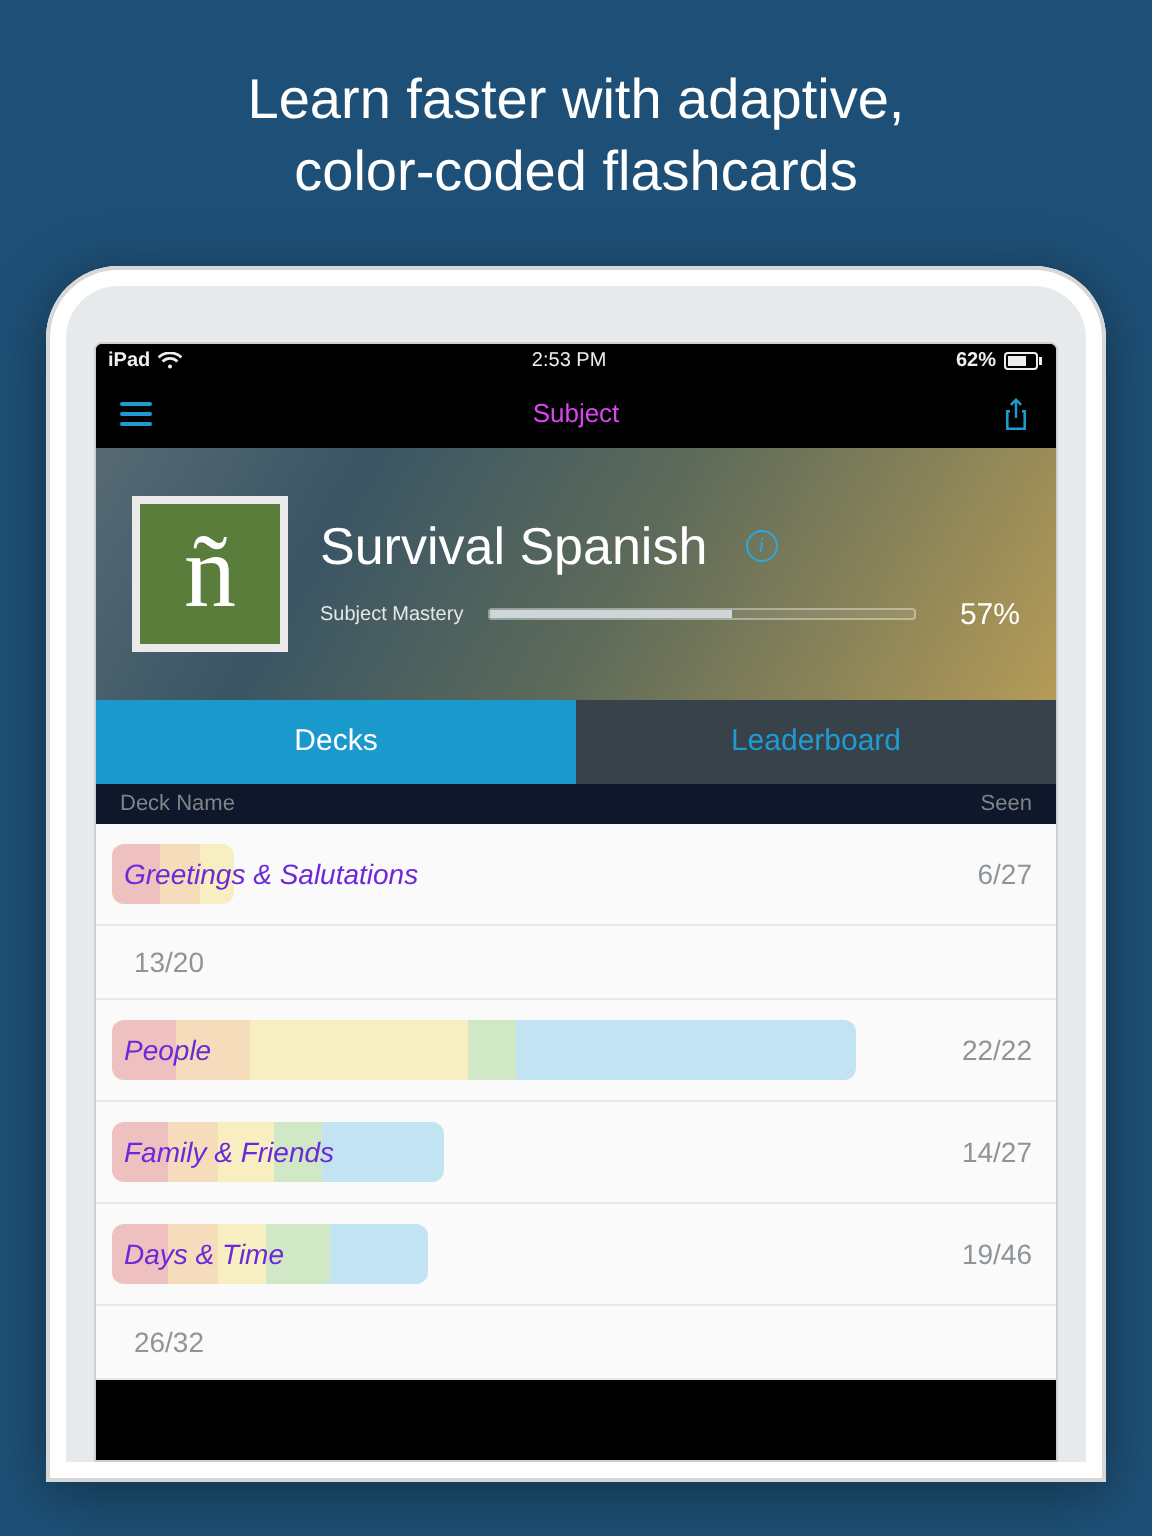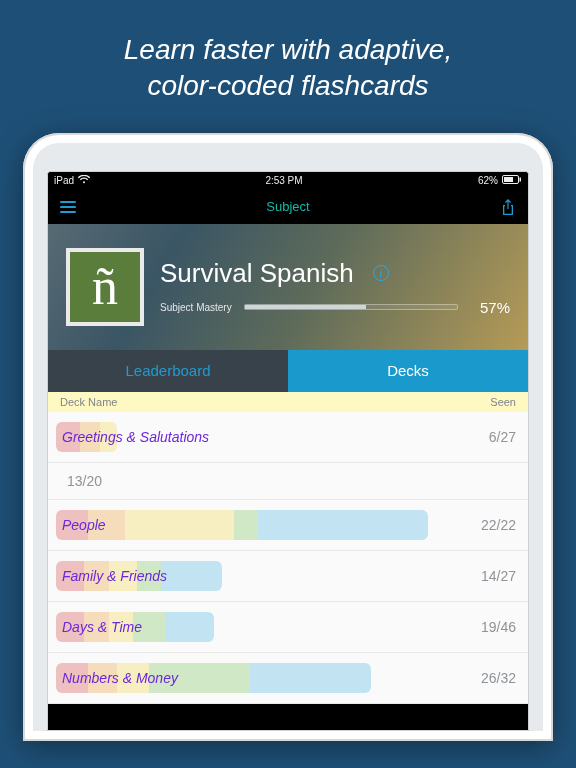--- a/index.html
+++ b/index.html
@@ -5,21 +5,20 @@
   * { margin: 0; padding: 0; box-sizing: border-box; }
   html, body { width: 576px; height: 768px; font-family: -apple-system, "Helvetica Neue", Arial, sans-serif; }
   body { background: #1e5077; color: #fff; overflow: hidden; }
 
   .promo-headline {
     text-align: center;
     font-size: 28px;
     font-weight: 300;
     padding: 32px 40px 28px;
     line-height: 1.3;
-    font-style: italic;
   }
 
   
   .device {
     margin: 0 auto;
     width: 530px;
     background: #fff;
     border-radius: 36px 36px 0 0;
     padding: 10px;
     box-shadow: 0 0 0 2px #d7d7d7 inset, 0 6px 30px rgba(0,0,0,.4);
@@ -41,36 +40,36 @@
   .statusbar {
     height: 18px;
     background: #000;
     color: #eee;
     font-size: 10px;
     display: flex;
     align-items: center;
     justify-content: space-between;
     padding: 0 6px;
   }
-  .sb-left, .sb-right { display: flex; gap: 4px; }
+  .sb-left, .sb-right { display: flex; align-items: center; gap: 4px; font-weight: bold; }
   .wifi-icon, .battery-icon { display:inline-block; }
   .wifi-icon svg, .battery-icon svg { display:block; }
 
   
   .navbar {
     height: 34px;
     background: #000;
     display: flex;
     align-items: center;
     justify-content: space-between;
     padding: 0 12px;
     color: #9aa0a5;
     font-size: 13px;
   }
-  .nav-title { color: #14b8a6; }
+  .nav-title { color: #d946ef; }
   .hamburger { width:16px; height:12px; display:flex; flex-direction:column; justify-content:space-between; }
   .hamburger span { display:block; height:2px; background:#1f9bd1; border-radius:1px; }
   .share-icon svg { display:block; }
 
   
   .subject-header {
     height: 126px;
     background: linear-gradient(120deg, #576a74 0%, #3a5564 25%, #5e6b5a 55%, #b59b57 100%);
     display: flex;
     align-items: center;
@@ -107,21 +106,21 @@
 
   
   .tabs { display:flex; height:42px; font-size:15px; }
   .tab { flex:1; display:flex; align-items:center; justify-content:center; cursor:pointer; }
   .tab.active { background:#1999cc; color:#fff; }
   .tab.inactive { background:#38424b; color:#1f9bd1; }
 
   
   .deck-list-header {
     display:flex; justify-content:space-between;
-    background:#fef9c3; color:#808488;
+    background:#0f172a; color:#808488;
     font-size:11px; padding:4px 12px;
   }
   .deck-list { background:#fafafa; }
   .deck-row {
     display:flex; align-items:center;
     border-bottom:1px solid #e8e8e8;
     padding: 10px 12px 10px 8px;
     gap: 10px;
   }
   .deck-bar {
@@ -202,22 +201,22 @@
             <div class="mastery-label">Subject Mastery</div>
             <div class="mastery-bar">
               <div class="mastery-fill" style="width: 57%;"></div>
             </div>
             <div class="mastery-pct">57%</div>
           </div>
         </div>
       </div>
 
       <div class="tabs">
+        <div class="tab active">Decks</div>
         <div class="tab inactive">Leaderboard</div>
-        <div class="tab active">Decks</div>
       </div>
 
       <div class="deck-list-header">
         <span>Deck Name</span>
         <span>Seen</span>
       </div>
 
       <div class="deck-list" id="deck-list">
           <div class="deck-row">
             <div class="deck-bar">
@@ -266,29 +265,19 @@
                 <div class="seg orange" style="width: 15.3846%;"></div>
                 <div class="seg yellow" style="width: 15.3846%;"></div>
                 <div class="seg green" style="width: 20.5128%;"></div>
                 <div class="seg blue" style="width: 30.7692%;"></div>
               </div>
               <div class="deck-name">Days &amp; Time</div>
             </div>
             <div class="deck-seen">19/46</div>
           </div>
           <div class="deck-row">
-            <div class="deck-bar">
-              <div class="deck-bar-segments" style="width: 78%;">
-                <div class="seg red" style="width: 10.2564%;"></div>
-                <div class="seg orange" style="width: 8.97436%;"></div>
-                <div class="seg yellow" style="width: 10.2564%;"></div>
-                <div class="seg green" style="width: 32.0513%;"></div>
-                <div class="seg blue" style="width: 38.4615%;"></div>
-              </div>
-              <div class="deck-name">Numbers &amp; Money</div>
-            </div>
             <div class="deck-seen">26/32</div>
           </div>
         </div>
 
     </div>
   </div>
 </div>
 
 </body></html>

